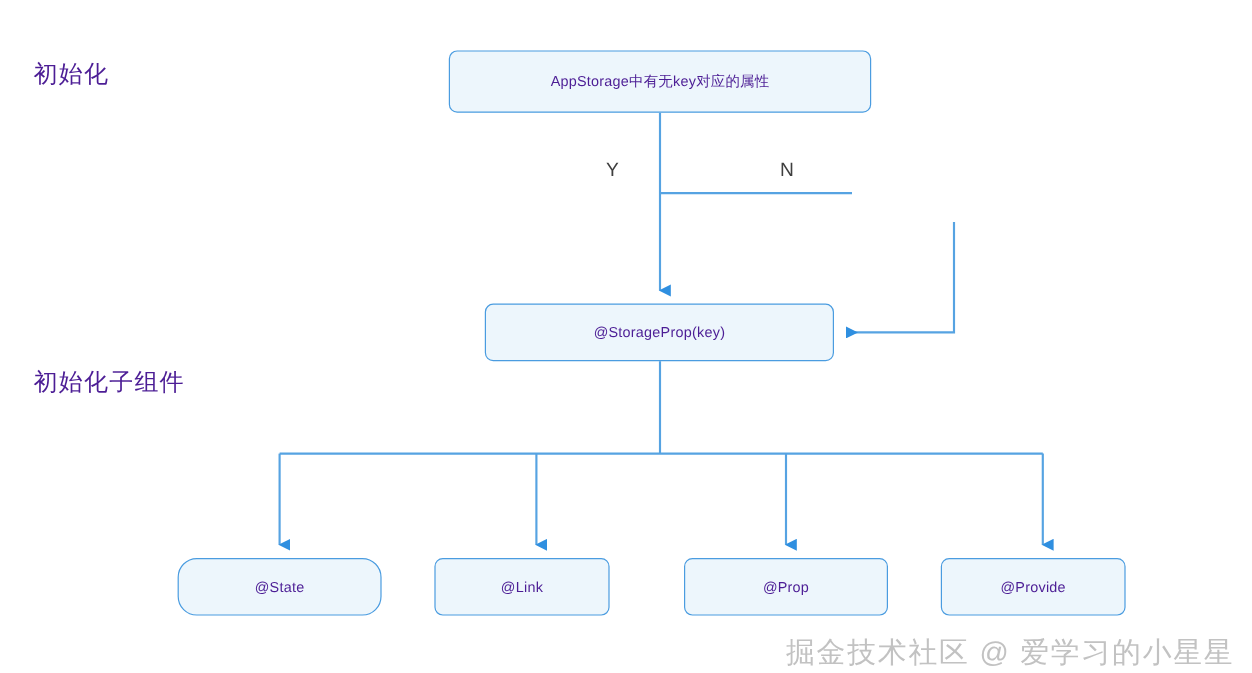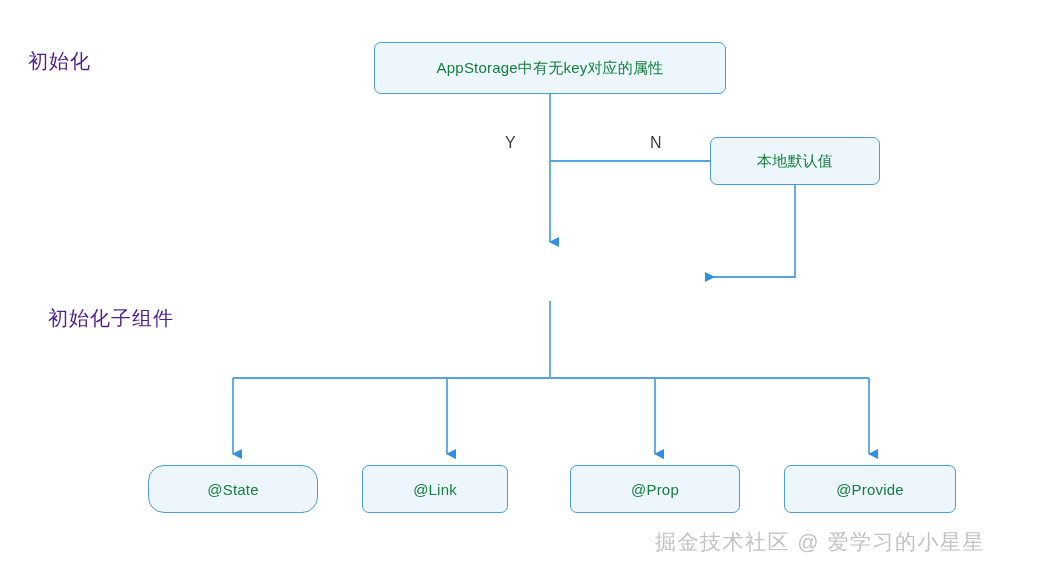--- a/index.html
+++ b/index.html
@@ -27,43 +27,43 @@
   }
   .node {
     position: absolute;
     box-sizing: border-box;
     background: #edf6fc;
     border: 1.6px solid #4a9ce0;
     border-radius: 7px;
     display: flex;
     align-items: center;
     justify-content: center;
-    color: #15803d;
-    font-size: 15px;
+    color: #4c1d95;
+    font-size: 12px;
     letter-spacing: 0.2px;
     white-space: nowrap;
   }
   .stage-label {
     position: absolute;
     color: #4c1d95;
     font-size: 20px;
     letter-spacing: 1px;
     white-space: nowrap;
   }
   .edge-label {
     position: absolute;
     color: #3f3f3f;
     font-size: 16px;
     letter-spacing: 0.5px;
     white-space: nowrap;
   }
   .watermark {
     position: absolute;
     color: #c2c2c2;
-    font-size: 21px;
+    font-size: 24px;
     letter-spacing: 1.5px;
     white-space: nowrap;
   }
 </style>
 </head>
 <body>
 
 <div id="canvas">
 
   <svg id="edges" width="1043" height="561" viewBox="0 0 1043 561">
@@ -89,33 +89,33 @@
       <path d="M233,378 L869,378"></path>
 
       <path d="M233,378 L233,454" marker-end="url(#arrow-down)"></path>
       <path d="M447,378 L447,454" marker-end="url(#arrow-down)"></path>
       <path d="M655,378 L655,454" marker-end="url(#arrow-down)"></path>
       <path d="M869,378 L869,454" marker-end="url(#arrow-down)"></path>
     </g>
   </svg>
 
   <div class="stage-label" style="left:28px; top:48px;">初始化</div>
-  <div class="stage-label" style="left:28px; top:305px;margin-left:20px;">初始化子组件</div>
+  <div class="stage-label" style="left:28px; top:305px;">初始化子组件</div>
 
   <div class="edge-label" style="left:505px; top:134px;">Y</div>
   <div class="edge-label" style="left:650px; top:134px;">N</div>
 
   <div class="node" style="left:374px; top:42px; width:352px; height:52px;">AppStorage中有无key对应的属性</div>
 
-  <div class="node" style="left:710px; top:137px; width:170px; height:48px;">本地默认值</div>
 
+  <div class="node" style="left:404px; top:253px; width:291px; height:48px;">@StorageProp(key)</div>
 
   <div class="node" style="left:148px; top:465px; width:170px; height:48px;border-radius:16px;">@State</div>
 
   <div class="node" style="left:362px; top:465px; width:146px; height:48px;">@Link</div>
 
   <div class="node" style="left:570px; top:465px; width:170px; height:48px;text-align:center;">@Prop</div>
 
-  <div class="node" style="left:784px; top:465px; width:172px; height:48px;">@Provide</div>
+  <div class="node" style="left:784px; top:465px; width:154px; height:48px;">@Provide</div>
 
   <div class="watermark" style="left:655px; top:528px;">掘金技术社区 @ 爱学习的小星星</div>
 
 </div>
 
 </body></html>

